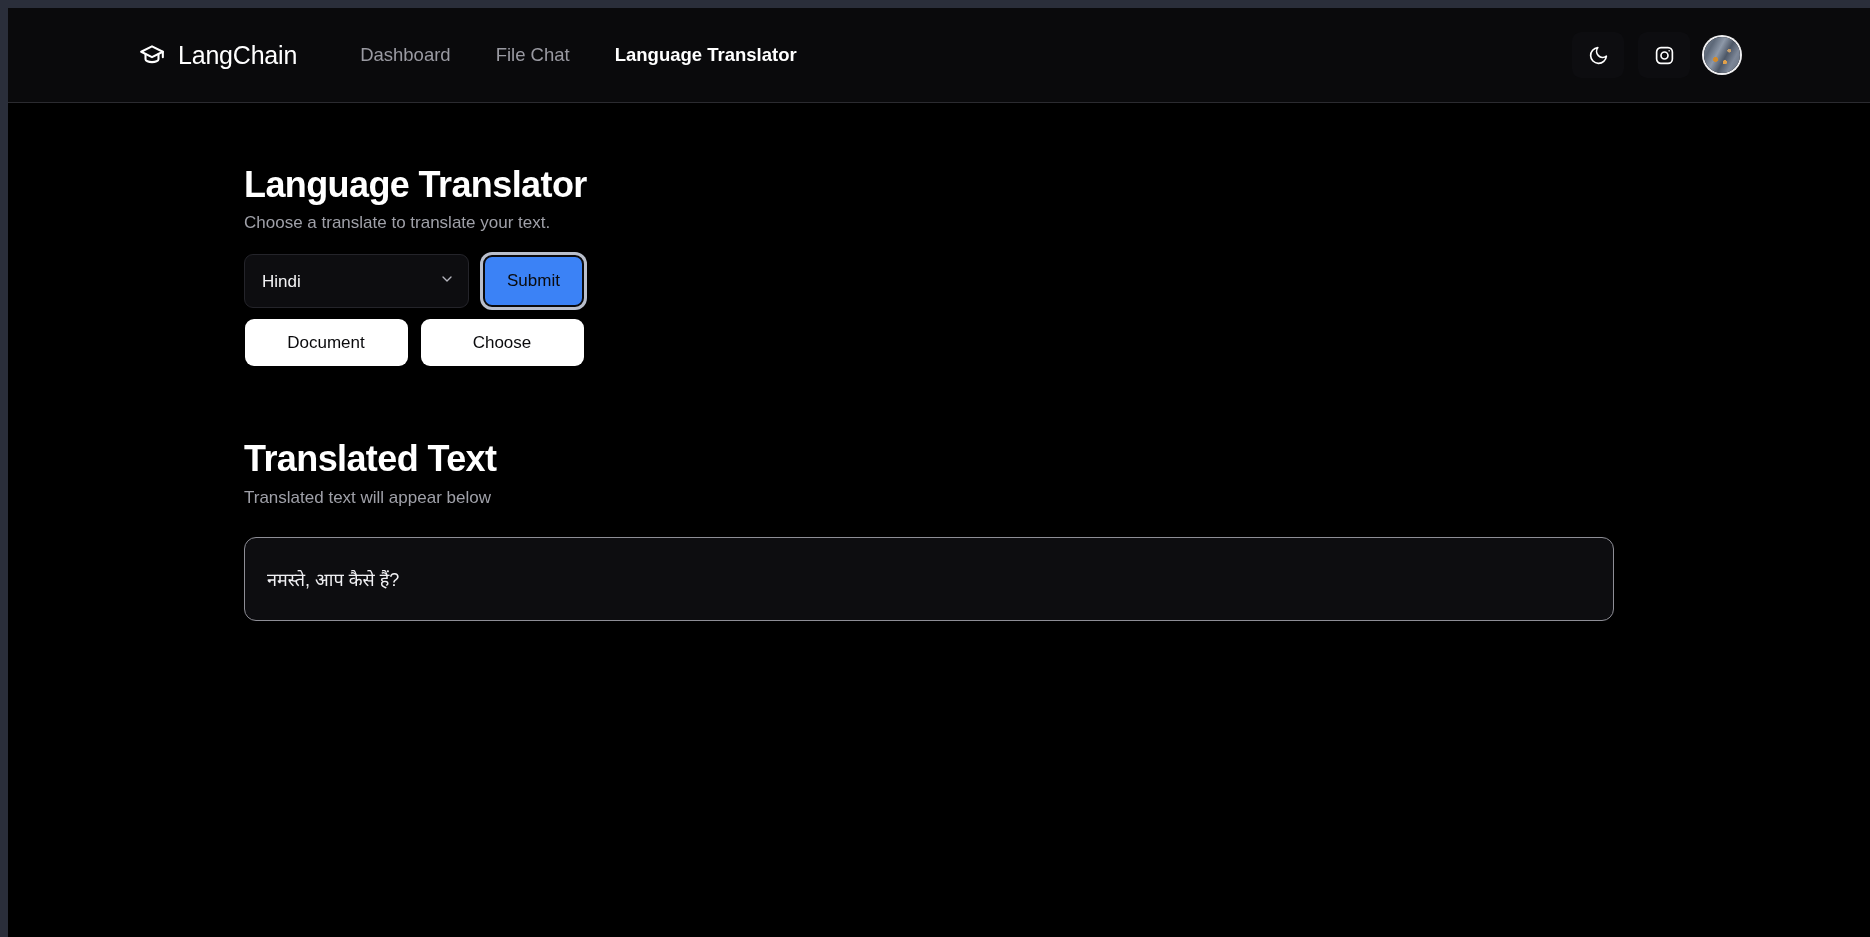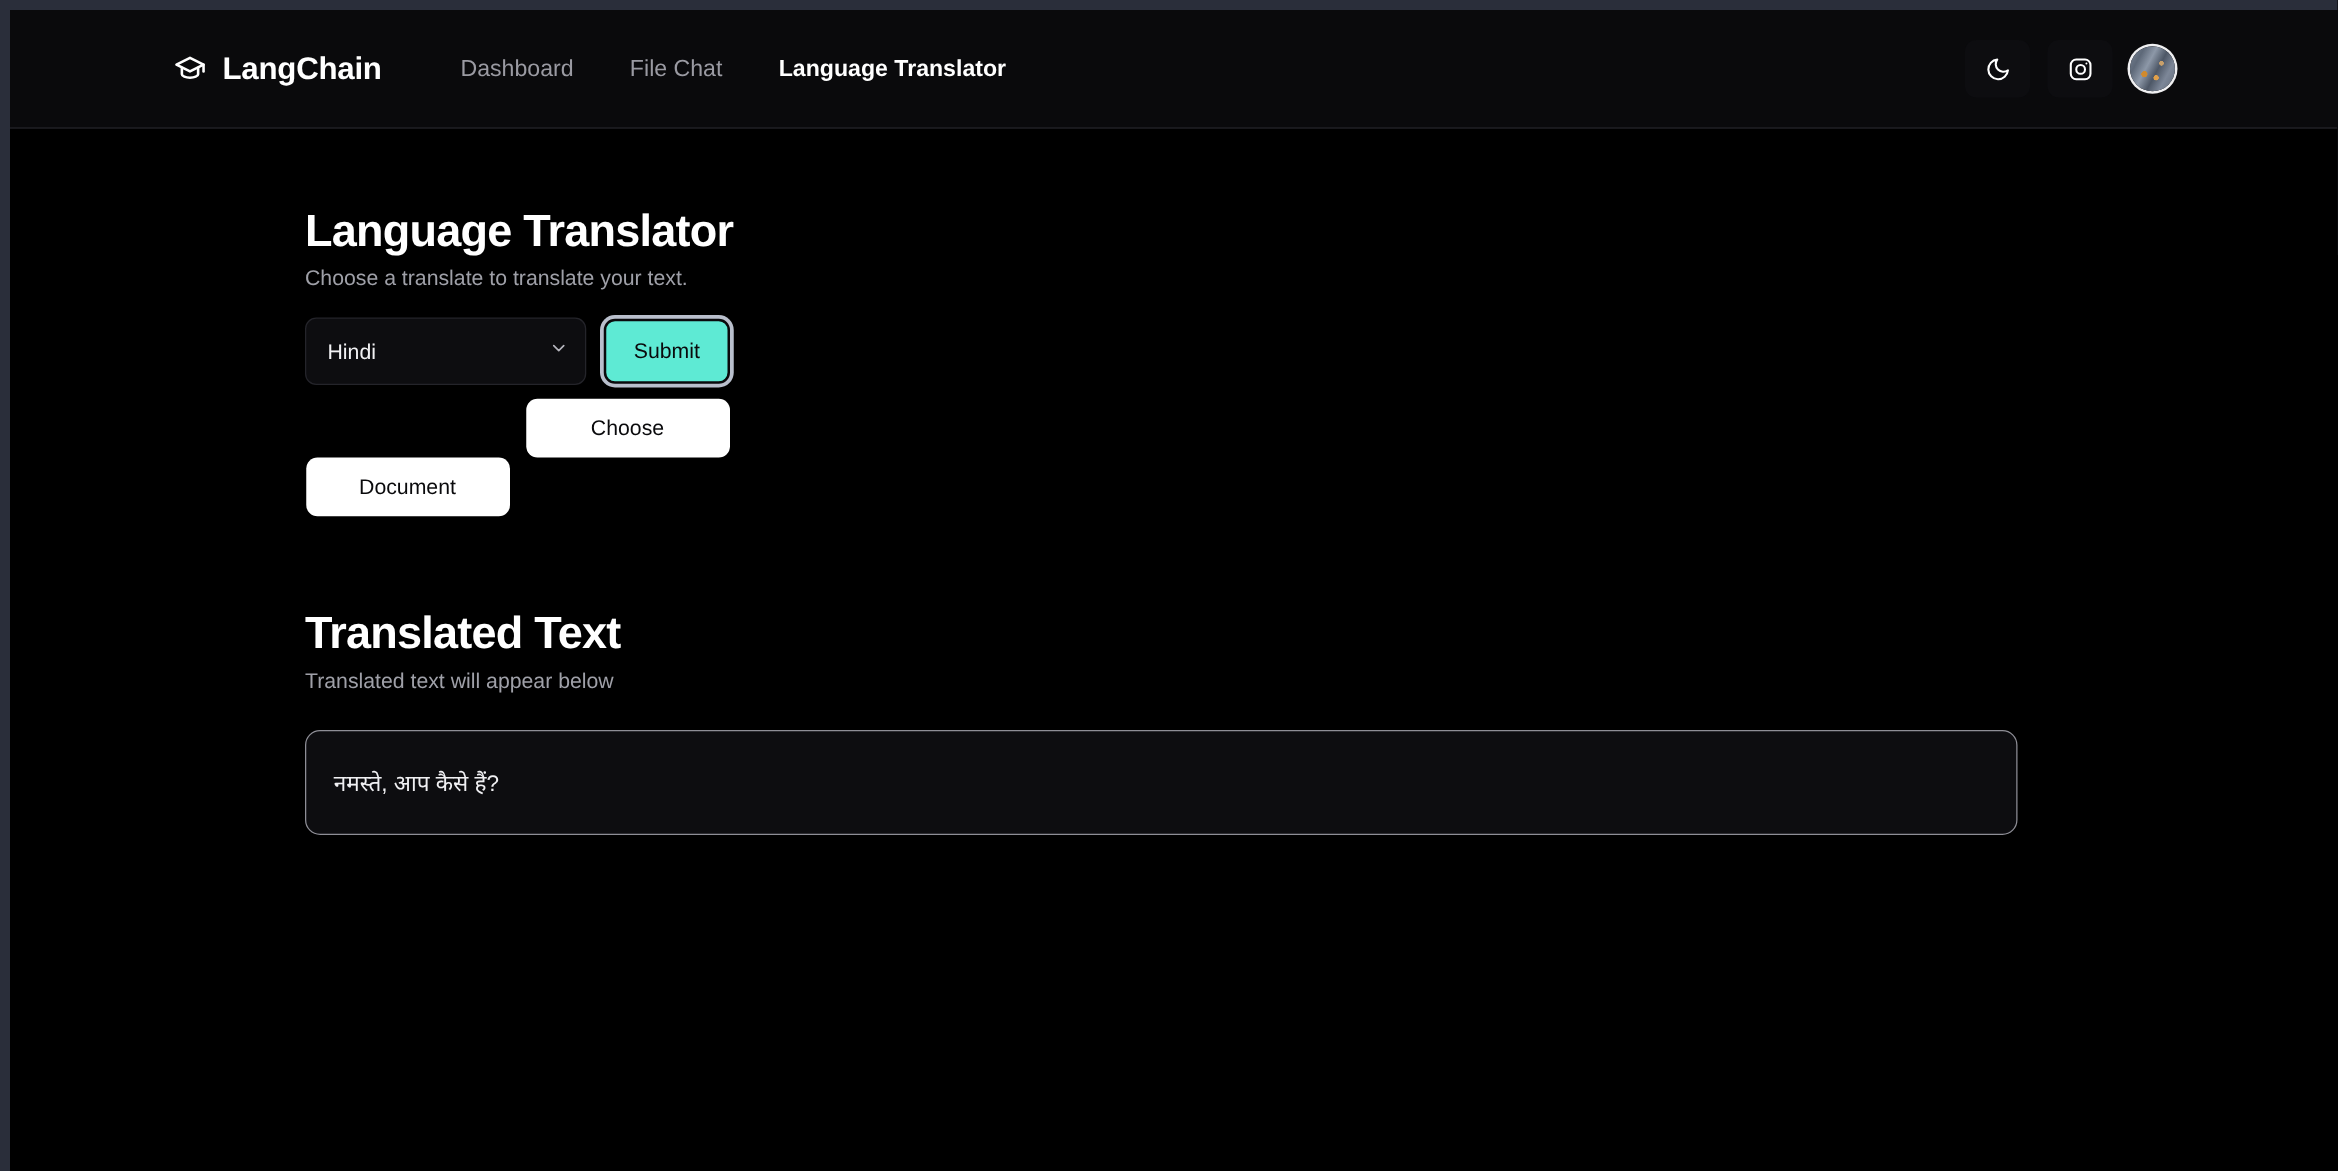--- a/index.html
+++ b/index.html
@@ -40,21 +40,21 @@
   .brand {
     display: flex;
     align-items: center;
     gap: 13px;
     margin-left: 131px;
     text-decoration: none;
   }
   .brand-icon { display: block; width: 26px; height: 26px; color: #ffffff; }
   .brand-name {
     font-size: 25px;
-    font-weight: 700;
+    font-weight: 400;
     color: #ffffff;
     letter-spacing: -0.2px;
     white-space: nowrap;
   }
 
   nav.main-nav {
     display: flex;
     align-items: center;
     gap: 45px;
     margin-left: 63px;
@@ -199,32 +199,32 @@
     white-space: nowrap;
     padding: 0 18px;
   }
 
   .submit-button {
     width: 101px;
     height: 52px;
     border: 2px solid #0a0a0c;
     box-shadow: 0 0 0 3px #b9bfcc;
     border-radius: 9px;
-    background: #5eead4;
+    background: #3b82f6;
     color: #0a0a0c;
     font-family: "Liberation Sans", sans-serif;
     font-size: 17px;
     cursor: pointer;
   }
 
   .controls-bottom {
     display: flex;
     gap: 13px;
   }
-  .doc-button { width: 163px; margin-top: 47px; }
+  .doc-button { width: 163px; }
   .photo-button { width: 163px; }
 
   
   .output-head { margin-top: 73px; }
 
   .output-box {
     margin-top: 29px;
     width: 1370px;
     height: 84px;
     background: #0d0d10;

